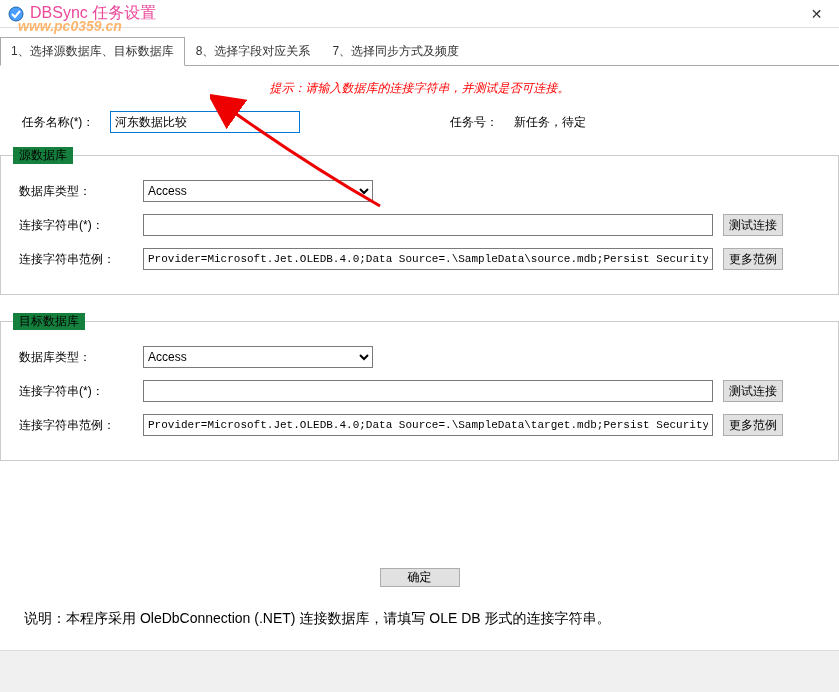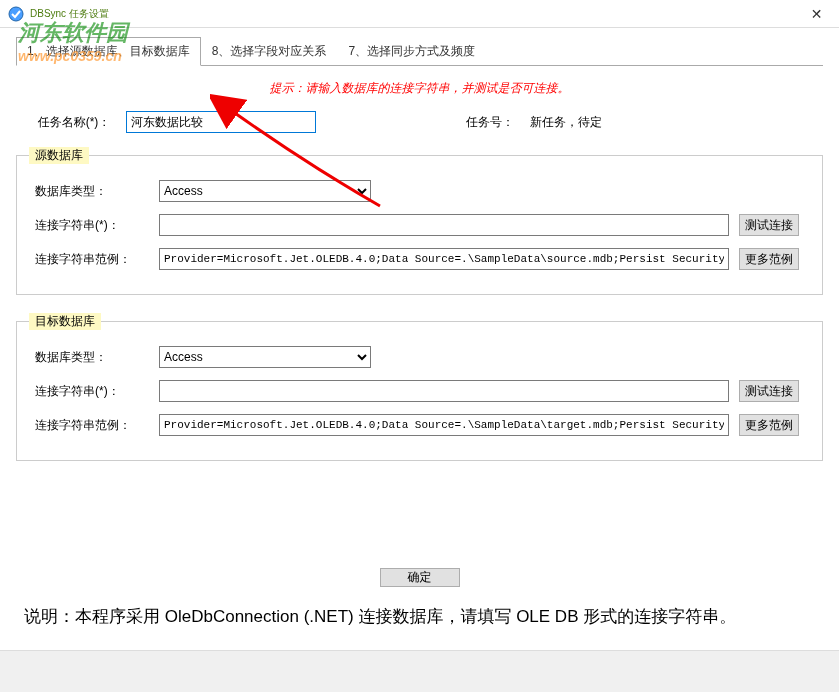--- a/index.html
+++ b/index.html
@@ -1,54 +1,54 @@
 <!DOCTYPE html>
 <html><head>
   <meta charset="utf-8">
   <style>
     * { box-sizing: border-box; margin: 0; padding: 0; }
     body { font-family: "Microsoft YaHei", SimSun, Arial, sans-serif; font-size: 12px; background: #fff; width: 839px; height: 692px; position: relative; overflow: hidden; }
     
     .titlebar { height: 28px; background: #fff; border-bottom: 1px solid #ddd; display: flex; align-items: center; padding: 0 8px; position: relative; }
     .title-icon { width: 16px; height: 16px; margin-right: 6px; }
-    .title-text { font-size: 10px; color: #4d7c0f; }
+    .title-text { font-size: 16px; color: #ec4899; }
     .close-btn { position: absolute; right: 0; top: 0; width: 45px; height: 28px; display: flex; align-items: center; justify-content: center; font-size: 14px; color: #333; cursor: pointer; }
     
     .watermark { position: absolute; top: 18px; left: 18px; z-index: 10; pointer-events: none; }
     .watermark-text1 { font-size: 22px; font-weight: bold; color: #008800; opacity: 0.6; font-style: italic; }
     .watermark-text2 { font-size: 14px; font-weight: bold; color: #ff9933; opacity: 0.7; font-style: italic; }
     
-    .content { padding: 8px 16px; position: relative; }
+    .content { padding: 8px 0; position: relative; }
     
     .tabs { display: flex; border-bottom: 1px solid #aaa; margin-bottom: 14px; }
     .tab { padding: 5px 10px; font-size: 12px; color: #333; border: 1px solid transparent; border-bottom: none; cursor: pointer; position: relative; top: 1px; }
     .tab.active { background: #fff; border-color: #aaa; border-bottom: 1px solid #fff; }
     
     .hint { color: #ff0000; text-align: center; margin-bottom: 14px; font-size: 12px; font-style: italic; }
     
     .row { display: flex; align-items: center; margin-bottom: 14px; }
     .label { width: 110px; text-align: center; padding-left: 6px; }
     .label-wide { width: 130px; text-align: left; padding-left: 6px; }
     
     input[type="text"] { height: 22px; border: 1px solid #7a7a7a; padding: 0 4px; font-size: 12px; font-family: inherit; }
     input.task-name { width: 190px; border: 1.5px solid #0078d7; }
     input.conn-str { width: 570px; font-family: "Courier New", monospace; font-size: 11px; }
     input.example { width: 570px; font-family: "Courier New", monospace; font-size: 11px; background: #fff; }
     
-    select { width: 212px; height: 22px; border: 1px solid #7a7a7a; font-size: 12px; background: #fff; }
+    select { width: 230px; height: 22px; border: 1px solid #7a7a7a; font-size: 12px; background: #fff; }
     
     fieldset { border: 1px solid #ccc; padding: 16px 12px 12px; margin-bottom: 18px; position: relative; }
-    legend { padding: 0 6px; font-size: 12px; background: #fef9c3; }
+    legend { padding: 0 6px; font-size: 12px; background: #15803d; }
     
     .btn { width: 60px; height: 22px; background: #e1e1e1; border: 1px solid #adadad; font-size: 12px; cursor: pointer; margin-left: 10px; }
     
     .task-info { display: flex; align-items: center; }
     .task-num-label { margin-left: 150px; margin-right: 16px; }
     
-    .note { position: absolute; bottom: 64px; left: 24px; font-size: 17px; }
+    .note { position: absolute; bottom: 64px; left: 24px; font-size: 14px; }
     
     .footer { position: absolute; bottom: 0; left: 0; right: 0; height: 42px; background: #f0f0f0; border-top: 1px solid #ddd; display: flex; align-items: center; justify-content: center; gap: 170px; flex-direction: column; }
     .footer .btn-lg { width: 80px; height: 24px; background: #e1e1e1; border: 1px solid #adadad; font-size: 12px; cursor: pointer; }
     
     .arrow-svg { position: absolute; top: 56px; left: 210px; z-index: 5; pointer-events: none; }
     
     .field-row { display: flex; align-items: center; margin-bottom: 12px; }
   </style>
 </head>
 <body>
@@ -56,21 +56,20 @@
 <div class="titlebar">
   <svg class="title-icon" viewBox="0 0 16 16">
       <circle cx="8" cy="8" r="7" fill="#4a9eff" stroke="#2266aa"></circle>
       <path d="M4 8 L7 11 L12 5" stroke="#fff" stroke-width="2" fill="none"></path>
     </svg>
   <span class="title-text">DBSync 任务设置</span>
   <div class="close-btn">✕</div>
 </div>
 
 <div class="watermark">
-  <div class="watermark-text1">河东软件园</div>
   <div class="watermark-text2">www.pc0359.cn</div>
 </div>
 
 <div class="content">
   <div class="tabs">
     <div class="tab active">1、选择源数据库、目标数据库</div>
     <div class="tab">8、选择字段对应关系</div>
     <div class="tab">7、选择同步方式及频度</div>
   </div>
 

